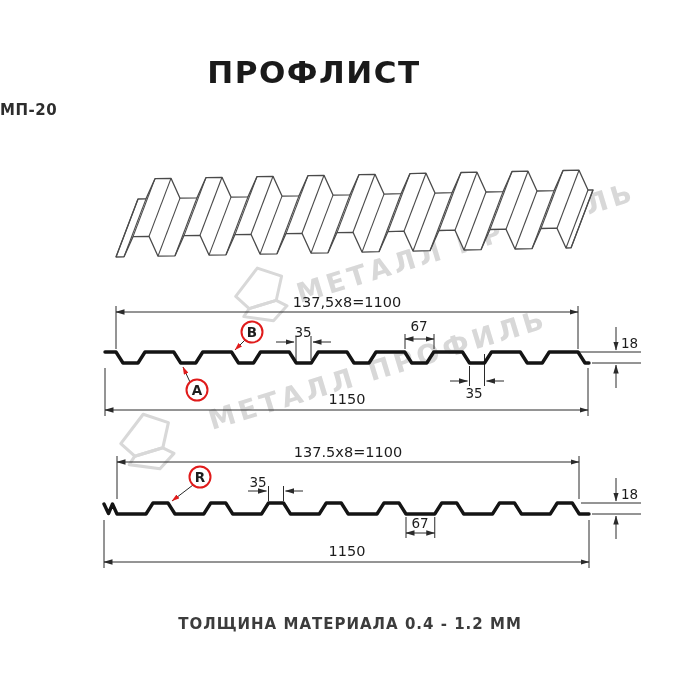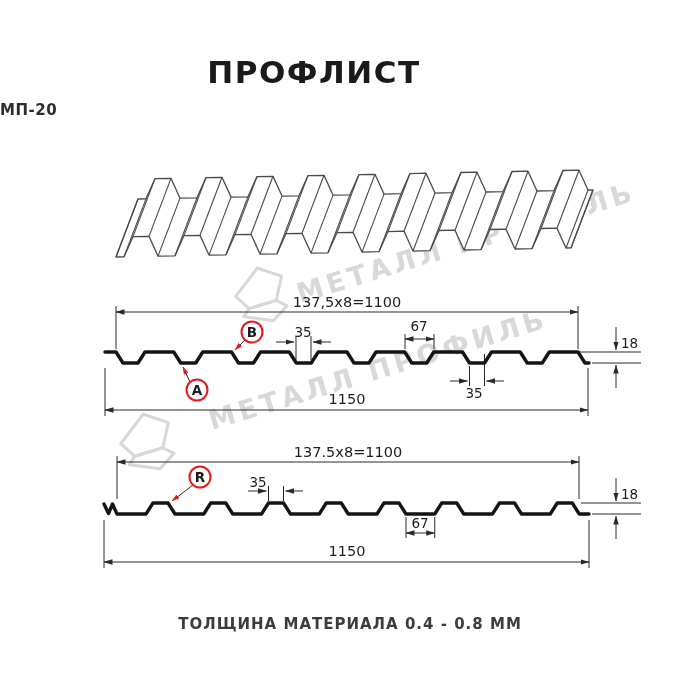--- a/index.html
+++ b/index.html
@@ -177,13 +177,13 @@
     <text class="mid big" x="347" y="556">1150</text>
 
     <path id="prof2" class="prof" d="M104,504 L108.5,513.5 L112.5,504 L117,514 L146,514 L153,503 L168,503 L175,514 L203.75,514 L210.75,503 L225.75,503 L232.75,514 L261.5,514 L268.5,503 L283.5,503 L290.5,514 L319.25,514 L326.25,503 L341.25,503 L348.25,514 L377,514 L384,503 L399,503 L406,514 L434.75,514 L441.75,503 L456.75,503 L463.75,514 L492.5,514 L499.5,503 L514.5,503 L521.5,514 L550.25,514 L557.25,503 L572.25,503 L579.25,514 L589,514"></path>
 
     <line class="redline" x1="193" y1="485" x2="172" y2="501" marker-end="url(#arrRed)"></line>
     <circle class="redcirc" cx="200" cy="477" r="10.5"></circle>
     <text class="redtext" x="200" y="482">R</text>
   </g>
 </svg>
 
-<div class="footer">ТОЛЩИНА МАТЕРИАЛА 0.4 - 0.8 ММ</div>
+<div class="footer">ТОЛЩИНА МАТЕРИАЛА 0.4 - 1.2 ММ</div>
 
 </body></html>

